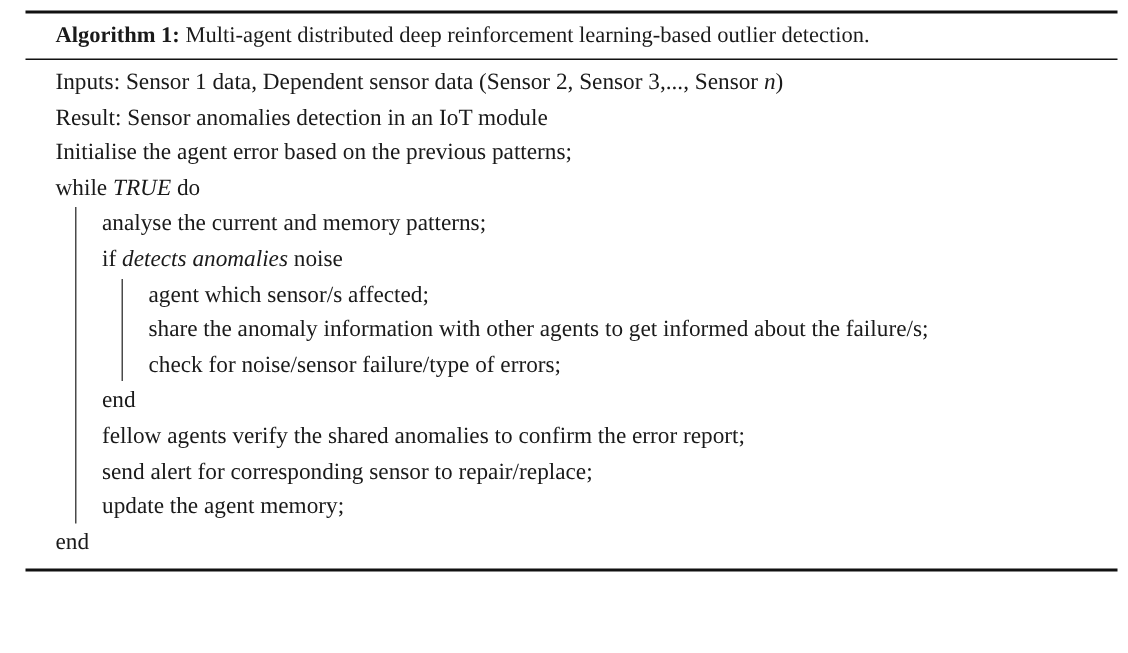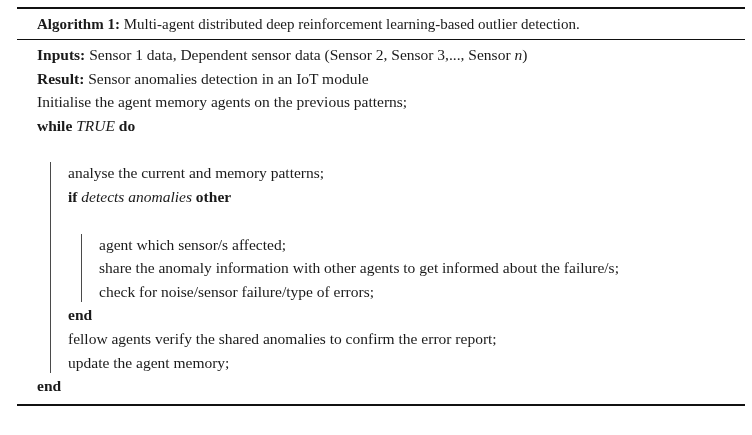--- a/index.html
+++ b/index.html
@@ -47,27 +47,26 @@
     line-height: 23.6px;
     white-space: nowrap;
     height: 23.6px;
   }
 
   
   .ind0 { padding-left: 20px; }
   .ind1 { padding-left: 51px; }
   .ind2 { padding-left: 82px; }
 
-  .b  { font-weight: bold; }
+  .b  { font-weight: normal; }
   .it { font-style: italic; }
 
   
   .block {
     position: relative;
-    margin-top: 24px;
   }
   .block::before {
     content: "";
     position: absolute;
     top: 1px;
     bottom: 1px;
     width: 1.2px;
     background: #4a4a4a;
   }
   .block-l1::before { left: 33px; }
@@ -86,36 +85,36 @@
 
     <div class="line ind0">
       <span class="b">Inputs:</span><span>&nbsp;</span><span>Sensor 1 data, Dependent sensor data (Sensor 2, Sensor 3,..., Sensor </span><span class="it">n</span><span>)</span>
     </div>
 
     <div class="line ind0">
       <span class="b">Result:</span><span>&nbsp;</span><span>Sensor anomalies detection in an IoT module</span>
     </div>
 
     <div class="line ind0">
-      <span>Initialise the agent memory agents on the previous patterns;</span>
+      <span>Initialise the agent error based on the previous patterns;</span>
     </div>
 
     <div class="line ind0">
       <span class="b">while</span><span>&nbsp;</span><span class="it">TRUE</span><span>&nbsp;</span><span class="b">do</span>
     </div>
 
     <div class="block block-l1">
 
       <div class="line ind1">
         <span>analyse the current and memory patterns;</span>
       </div>
 
 
       <div class="line ind1">
-        <span class="b">if</span><span>&nbsp;</span><span class="it">detects anomalies</span><span>&nbsp;</span><span class="b">other</span>
+        <span class="b">if</span><span>&nbsp;</span><span class="it">detects anomalies</span><span>&nbsp;</span><span class="b">noise</span>
       </div>
 
       <div class="block block-l2">
         <div class="line ind2">
           <span>agent which sensor/s affected;</span>
         </div>
         <div class="line ind2">
           <span>share the anomaly information with other agents to get informed about the failure/s;</span>
         </div>
         <div class="line ind2">
@@ -126,20 +125,23 @@
 
 
       <div class="line ind1">
         <span class="b">end</span>
       </div>
 
       <div class="line ind1">
         <span>fellow agents verify the shared anomalies to confirm the error report;</span>
       </div>
 
+      <div class="line ind1">
+        <span>send alert for corresponding sensor to repair/replace;</span>
+      </div>
 
       <div class="line ind1">
         <span>update the agent memory;</span>
       </div>
 
     </div>
 
     <div class="line ind0">
       <span class="b">end</span>
     </div>

